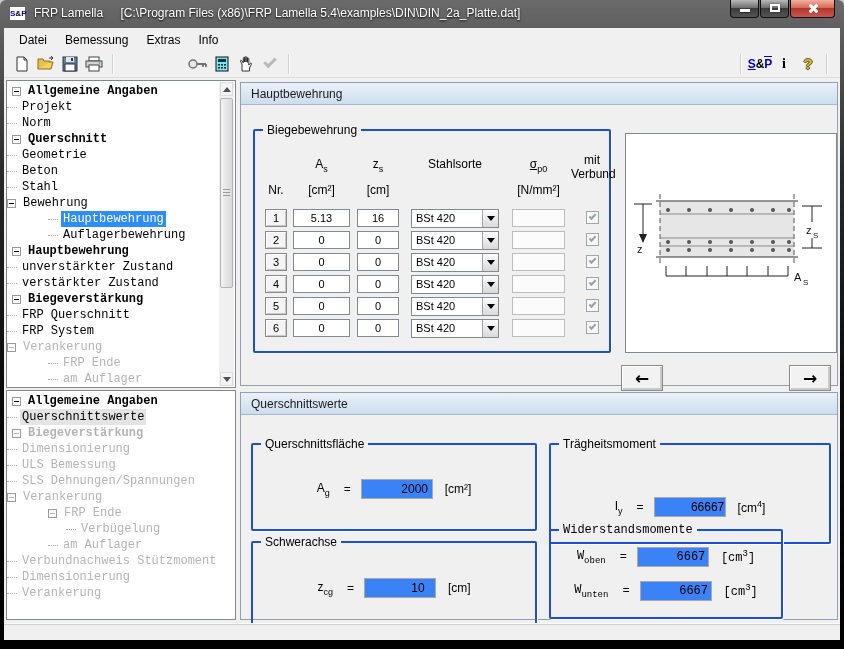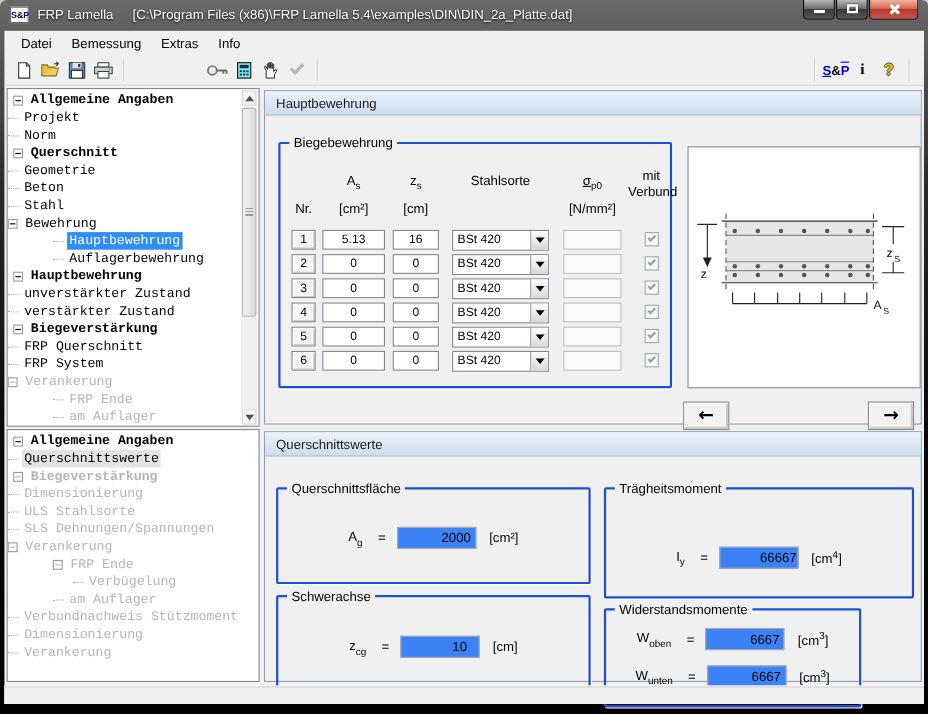--- a/index.html
+++ b/index.html
@@ -100,21 +100,21 @@
   .diagram{position:absolute;left:384px;top:28px;width:212px;height:220px;background:#fff;border:1px solid #828790;}
   .navbtn{position:absolute;width:42px;height:26px;background:#f2f2f2;border:1px solid #8a8a8a;
     box-shadow:inset 1px 1px 0 #fff,inset -2px -2px 0 #c9c9c9;font-size:17px;font-weight:bold;cursor:pointer;
     font-family:"DejaVu Sans",sans-serif;line-height:22px;padding:0;}
   .nav-left{left:380px;top:260px;}
   .nav-right{left:548px;top:260px;}
   
   .g-area{left:10px;top:28px;width:286px;height:88px;}
   .g-inertia{left:308px;top:28px;width:282px;height:101px;}
   .g-axis{left:10px;top:126px;width:286px;height:90px;}
-  .g-mod{left:308px;top:138px;width:234px;height:90px;}
+  .g-mod{left:308px;top:114px;width:234px;height:90px;font-family:Liberation Mono, monospace;}
   .frow{position:absolute;left:0;width:100%;display:flex;align-items:center;justify-content:center;font-size:12px;}
   .fsym{margin-right:4px;}
   .feq{margin:0 10px;}
   .vbox{width:72px;height:20px;border:1px solid #a9a9a9;background:#3b82f6;text-align:center;line-height:19px;font-size:12px;margin-right:12px;padding-left:36px;}
   .funit{white-space:nowrap;}
   
   .statusbar{position:absolute;left:0;right:0;bottom:0;height:16px;background:#f0f0f0;border-top:1px solid #d2d2d2;box-shadow:0 -1px 0 #fbfbfb;}
 </style>
 </head>
 <body>
@@ -332,21 +332,21 @@
       <div class="trow t0 dis">
           <span class="exp dis-exp"></span>
           <span class="tlabel bold">Biegeverstärkung</span>
         </div>
       <div class="trow t1 dis">
           <span class="dash"></span>
           <span class="tlabel">Dimensionierung</span>
         </div>
       <div class="trow t1 dis">
           <span class="dash"></span>
-          <span class="tlabel">ULS Stahlsorte</span>
+          <span class="tlabel">ULS Bemessung</span>
         </div>
       <div class="trow t1 dis">
           <span class="dash"></span>
           <span class="tlabel">SLS Dehnungen/Spannungen</span>
         </div>
       <div class="trow t1 dis">
           <span class="exp dis-exp"></span>
           <span class="tlabel">Verankerung</span>
         </div>
       <div class="trow t2 dis">

